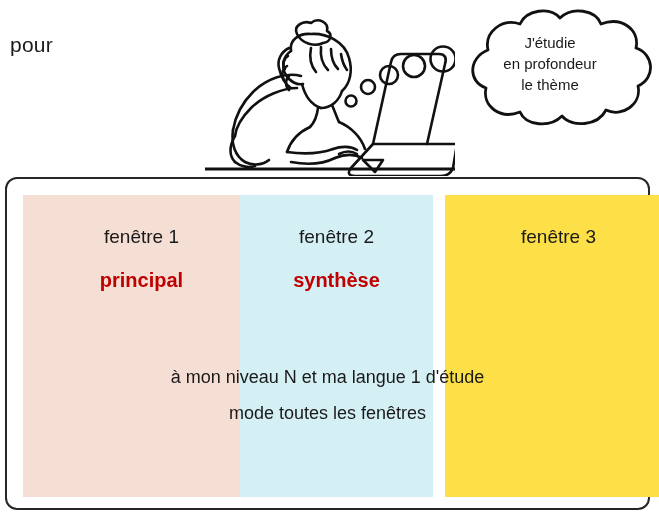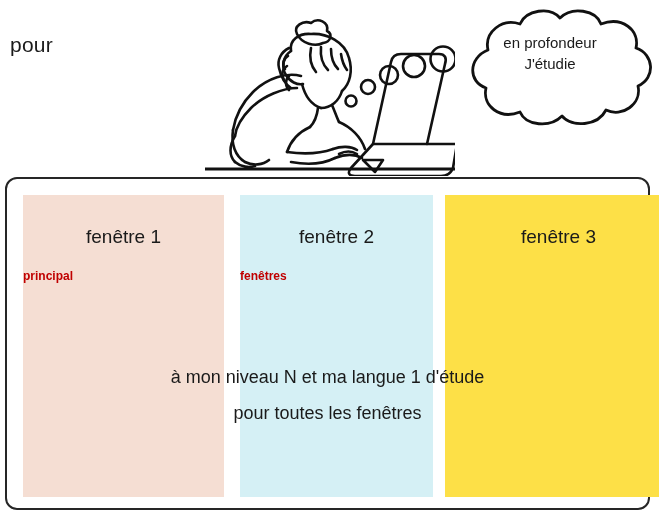--- a/index.html
+++ b/index.html
@@ -87,22 +87,22 @@
   .col-label {
     position: absolute;
     left: 0; right: 0; top: 31px;
     text-align: center;
     font-size: 19px;
     color: #1a1a1a;
   }
   .col-value {
     position: absolute;
     left: 0; right: 0; top: 74px;
-    text-align: left;
-    font-size: 12px;
+    text-align: center;
+    font-size: 20px;
     font-weight: bold;
     color: #c00000;
   }
 
   
   #footer-note {
     position: absolute;
     left: 0; right: 0; top: 180px;
     text-align: center;
     font-size: 18px;
@@ -186,39 +186,40 @@
              C132 2 156 6 161 20
              C182 12 200 26 196 44
              C214 50 216 74 198 82
              C202 100 182 114 166 106
              C158 122 132 124 122 112
              C110 124 86 122 80 108
              C60 116 42 102 46 84
              C28 78 28 54 48 46 Z"></path>
   </svg>
   <div id="bubble-text">
+    <span class="bline">J'étudie</span>
     <span class="bline">en profondeur</span>
-    <span class="bline">J'étudie</span>
+    <span class="bline">le thème</span>
   </div>
 </div>
 
 <div id="panel-container">
 
-  <div class="window-col" id="col-1" style="background: rgb(245, 222, 211);">
+  <div class="window-col" id="col-1" style="background: rgb(245, 222, 211); padding-left: 36px;">
     <div class="col-label">fenêtre 1</div>
     <div class="col-value">principal</div>
   </div>
 
   <div class="window-col" id="col-2" style="background: rgb(213, 240, 245);">
     <div class="col-label">fenêtre 2</div>
-    <div class="col-value">fenêtres</div>
+    <div class="col-value">synthèse</div>
   </div>
 
   <div class="window-col" id="col-3" style="background: #fde047; padding-left: 32px;">
     <div class="col-label">fenêtre 3</div>
   </div>
 
   <div id="footer-note">
     <span class="fline">à mon niveau N et ma langue 1 d'étude</span>
-    <span class="fline">pour toutes les fenêtres</span>
+    <span class="fline">mode toutes les fenêtres</span>
   </div>
 
 </div>
 
 </body></html>

